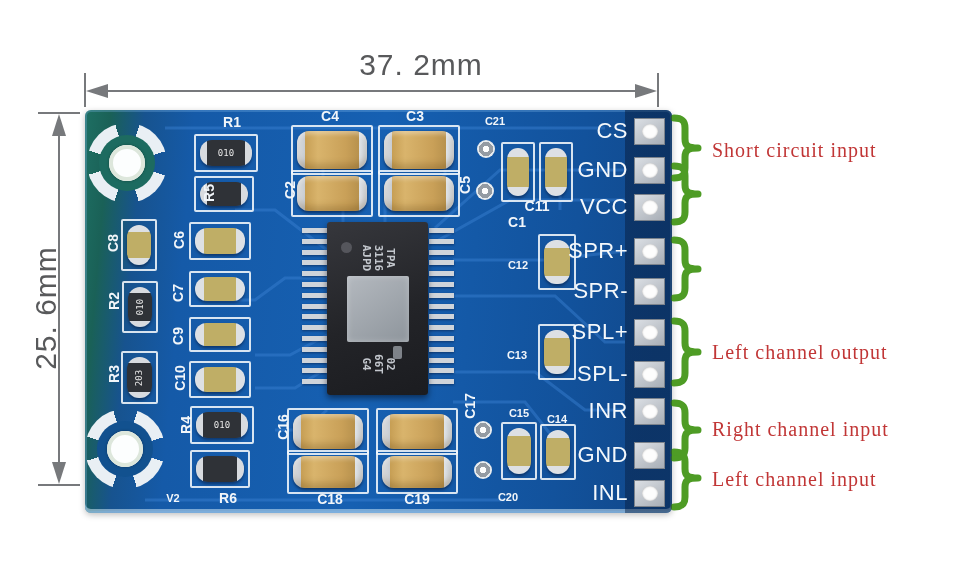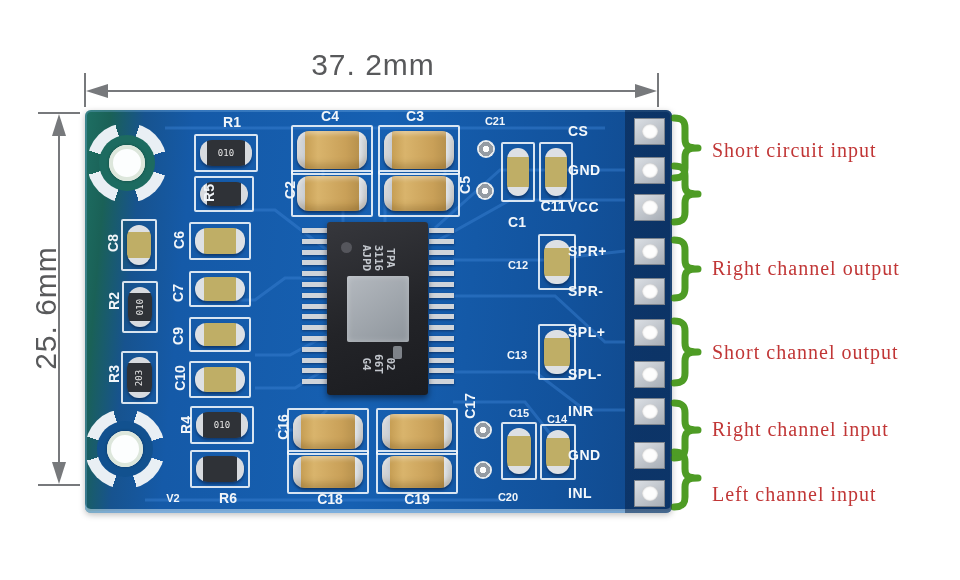--- a/index.html
+++ b/index.html
@@ -2,21 +2,21 @@
 <html><head>
 <meta charset="utf-8">
 <style>
   html,body{margin:0;padding:0;background:#ffffff;}
   .stage{position:relative;width:960px;height:580px;background:#fff;overflow:hidden;
          font-family:"Liberation Sans",sans-serif;}
   
   .dim-svg{position:absolute;}
   .dim-label{position:absolute;color:#58595b;font-size:30px;letter-spacing:1px;
              font-family:"Liberation Sans",sans-serif;white-space:nowrap;}
-  .dim-label.top{transform:translateX(-50%);}
+  .dim-label.top{transform:translateX(-50%);margin-left:48px;}
   .dim-label.left{transform:translate(-50%,-50%) rotate(-90deg);}
   
   .board{position:absolute;left:85px;top:110px;width:587px;height:403px;border-radius:6px;
          background:linear-gradient(95deg,#1e6f63 0px,#1a6157 26px,#17538f 60px,#155aa8 110px,
                     #1660b2 300px,#12529c 500px,#114a8e 587px);
          box-shadow:inset 0 0 0 2px rgba(130,185,235,.30), inset 0 -4px 0 rgba(205,232,246,.55),
                     0 2px 6px rgba(0,0,0,.25);}
   .traces{position:absolute;left:0;top:0;z-index:0;}
   .padstrip{position:absolute;left:540px;top:0;width:47px;height:403px;z-index:1;
             background:linear-gradient(180deg,rgba(7,28,60,.50),rgba(7,28,60,.46));
@@ -66,22 +66,22 @@
        background:radial-gradient(circle,#fdfdfd 0 3px,#949ba3 3px 7px,#e8ecef 7px 9px);}
   
   .sk{position:absolute;z-index:3;color:#f2f6fa;font-weight:bold;font-size:14px;white-space:nowrap;
       transform:translate(-50%,-50%);}
   .sk.rot{transform:translate(-50%,-50%) rotate(-90deg);}
   .sk.big{font-size:11px;text-align:center;}
   
   .pad{position:absolute;left:549px;width:31px;height:27px;z-index:3;border:1px solid #7c838c;box-sizing:border-box;
        background:linear-gradient(145deg,#dbdfe4,#a8aeb6);display:flex;align-items:center;justify-content:center;}
   .pad-hole{width:16px;height:15px;border-radius:50%;background:#fdfdfd;box-shadow:inset 0 0 2px rgba(0,0,0,.35);}
-  .pinlbl{position:absolute;left:483px;width:60px;z-index:3;color:#f4f8fb;font-weight:bold;font-size:14px;
-          transform:translateY(-50%);letter-spacing:.5px;white-space:nowrap;}
+  .pinlbl{position:absolute;left:483px;width:60px;z-index:3;color:#f4f8fb;font-weight:normal;font-size:22px;
+          text-align:right;transform:translateY(-50%);letter-spacing:.5px;white-space:nowrap;}
   
   .braces{position:absolute;left:668px;top:100px;}
   .note{position:absolute;left:712px;transform:translateY(-50%);color:#c13636;
         font-family:"Liberation Serif",serif;font-size:20px;letter-spacing:1px;white-space:nowrap;}
 </style>
 </head>
 <body>
 
 <div class="stage">
 
@@ -255,21 +255,21 @@
       <div class="ti-logo"></div>
     </div>
 
     <span class="sk" style="left:147px;top:12px">R1</span>
     <span class="sk" style="left:245px;top:6px">C4</span>
     <span class="sk" style="left:330px;top:6px">C3</span>
     <span class="sk big" style="left:410px;top:11px">C21</span>
     <span class="sk rot" style="left:205px;top:80px">C2</span>
     <span class="sk rot" style="left:380px;top:75px">C5</span>
     <span class="sk" style="left:432px;top:112px">C1</span>
-    <span class="sk" style="left:468px;top:96px">C11</span>
+    <span class="sk" style="left:452px;top:96px">C11</span>
     <span class="sk rot" style="left:124px;top:83px">R5</span>
     <span class="sk rot" style="left:28px;top:133px">C8</span>
     <span class="sk rot" style="left:94px;top:130px">C6</span>
     <span class="sk rot" style="left:29px;top:191px">R2</span>
     <span class="sk rot" style="left:93px;top:183px">C7</span>
     <span class="sk rot" style="left:93px;top:226px">C9</span>
     <span class="sk rot" style="left:29px;top:264px">R3</span>
     <span class="sk rot" style="left:95px;top:268px">C10</span>
     <span class="sk rot" style="left:101px;top:315px">R4</span>
     <span class="sk rot" style="left:198px;top:317px">C16</span>
@@ -332,18 +332,17 @@
       <path d="M 6 18 C 17 18 17 24 17 28 L 17 39 C 17 45 19 48 30 48 C 19 48 17 51 17 57 L 17 68 C 17 72 17 78 6 78"></path>
       <path d="M 6 66 C 17 66 17 72 17 76 L 17 85 C 17 91 19 94 30 94 C 19 94 17 97 17 103 L 17 112 C 17 116 17 122 6 122"></path>
       <path d="M 6 140 C 17 140 17 146 17 150 L 17 160 C 17 166 19 169 30 169 C 19 169 17 172 17 178 L 17 188 C 17 192 17 198 6 198"></path>
       <path d="M 6 221 C 17 221 17 227 17 231 L 17 243 C 17 249 19 252 30 252 C 19 252 17 255 17 261 L 17 273 C 17 277 17 283 6 283"></path>
       <path d="M 6 303 C 17 303 17 309 17 313 L 17 321 C 17 327 19 330 30 330 C 19 330 17 333 17 339 L 17 348 C 17 352 17 358 6 358"></path>
       <path d="M 6 352 C 17 352 17 358 17 362 L 17 369 C 17 375 19 378 30 378 C 19 378 17 381 17 387 L 17 397 C 17 401 17 407 6 407"></path>
     </g>
   </svg>
 
   <span class="note" style="top:150px">Short circuit input</span>
-  <span class="note" style="top:268px">Right channel output</span>
-  <span class="note" style="top:352px">Short channel output</span>
+  <span class="note" style="top:352px">Left channel output</span>
   <span class="note" style="top:429px">Right channel input</span>
-  <span class="note" style="top:494px">Left channel input</span>
+  <span class="note" style="top:479px">Left channel input</span>
 
 </div>
 
 </body></html>

